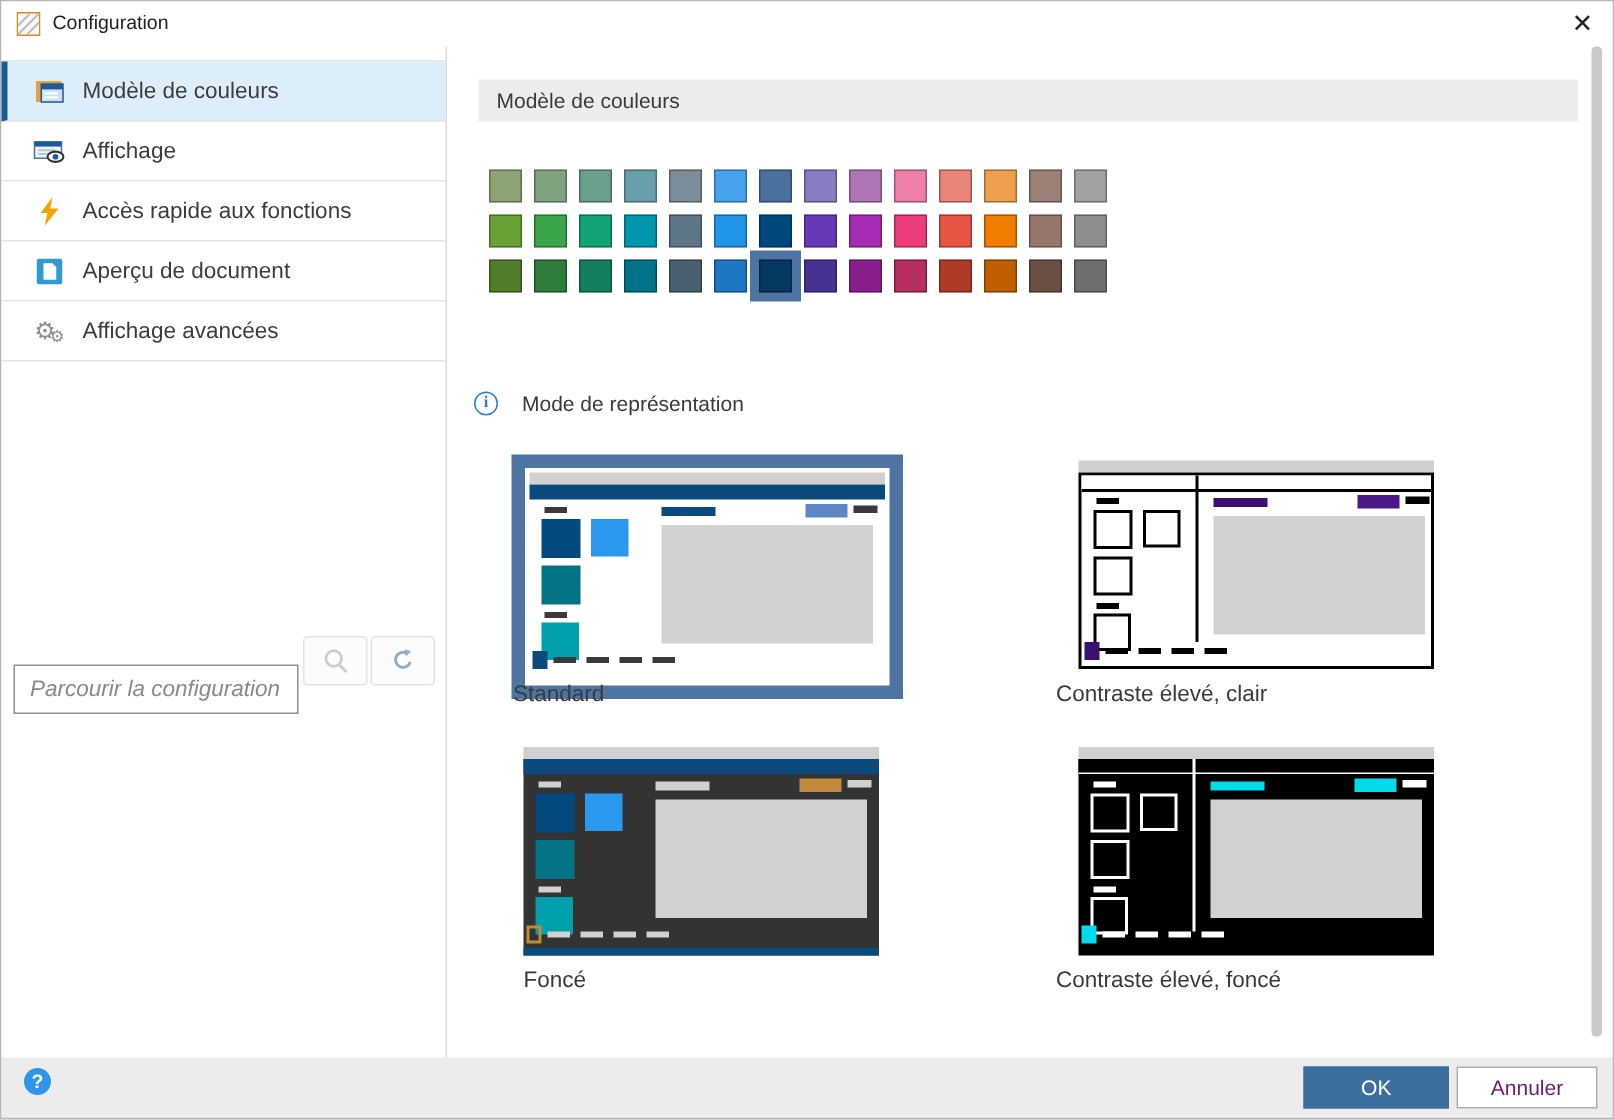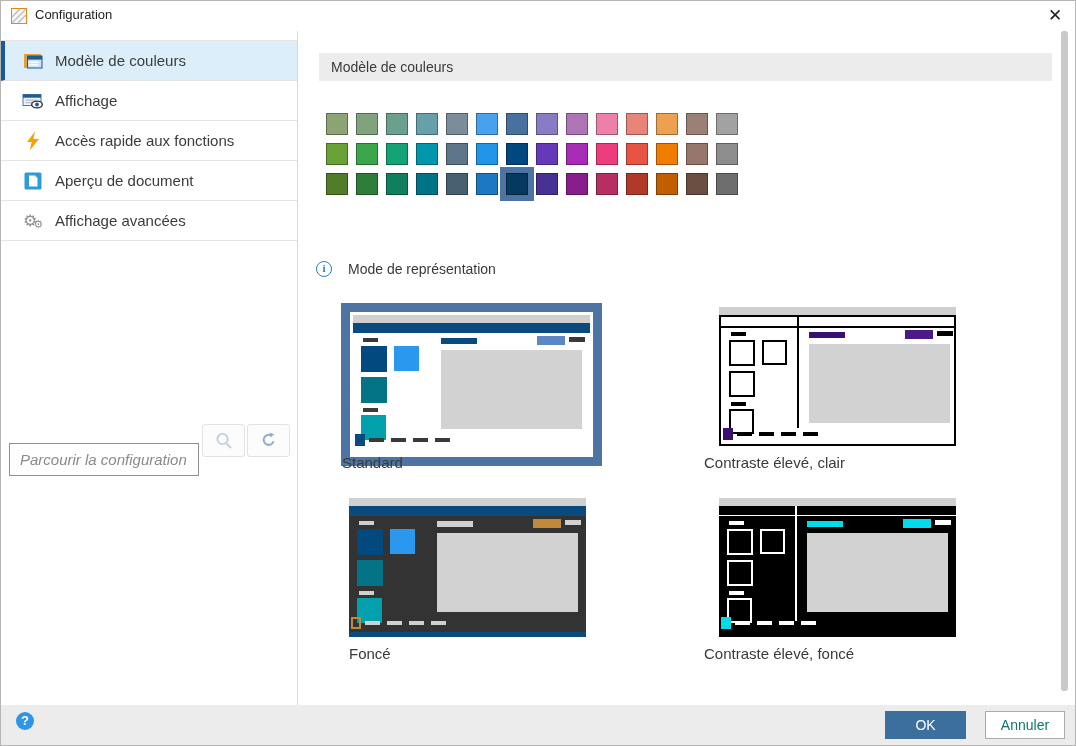--- a/index.html
+++ b/index.html
@@ -26,22 +26,22 @@
   .search-input{position:absolute;left:0;top:0;width:190px;height:33px;box-sizing:border-box;border:1px solid #8f8f8f;padding:0 10px;font-size:15px;font-style:italic;color:#555;outline:none;font-family:inherit;margin-top:19px;}
   .search-input::placeholder{color:#8a8a8a;font-style:italic;}
   .sbtn{position:absolute;top:0;width:43px;height:33px;box-sizing:border-box;background:#fcfcfc;border:1px solid #e3e3e3;border-radius:3px;display:flex;align-items:center;justify-content:center;cursor:pointer;}
   .sbtn.search{left:193px;}
   .sbtn.reset{left:238px;}
 
   
   .footer{position:absolute;left:0;bottom:0;right:0;height:40px;background:#ececec;}
   .help-btn{position:absolute;left:15px;top:7px;width:18px;height:18px;border-radius:50%;background:#2f95e8;color:#fff;font-size:13px;font-weight:bold;text-align:center;line-height:18px;cursor:pointer;}
   .btn{position:absolute;top:6px;height:28px;box-sizing:border-box;font-size:14px;text-align:center;line-height:26px;cursor:pointer;}
-  .btn-ok{right:109px;width:81px;background:#3d6f9e;border:1px solid #3d6f9e;color:#fff;}
-  .btn-cancel{right:10px;width:80px;background:#fff;border:1px solid #ababab;color:#0f766e;}
+  .btn-ok{right:109px;width:97px;background:#3d6f9e;border:1px solid #3d6f9e;color:#fff;}
+  .btn-cancel{right:10px;width:94px;background:#fff;border:1px solid #ababab;color:#701a75;}
 
   
   .main{position:absolute;left:297px;top:30px;right:0;bottom:40px;background:#fff;}
   .group-header{position:absolute;left:21px;top:22px;right:23px;height:28px;background:#ececec;font-size:14px;color:#3a3a3a;line-height:28px;padding-left:12px;box-sizing:border-box;}
   .scroll-thumb{position:absolute;right:7px;top:0;width:7px;height:660px;background:#c9c9c9;border-radius:3px;}
 
   
   .palette{position:absolute;left:28px;top:82px;}
   .swatch-row{display:flex;gap:8px;margin-bottom:8px;}
   .swatch{width:22px;height:22px;box-sizing:border-box;border:1px solid rgba(0,0,0,0.32);cursor:pointer;}

